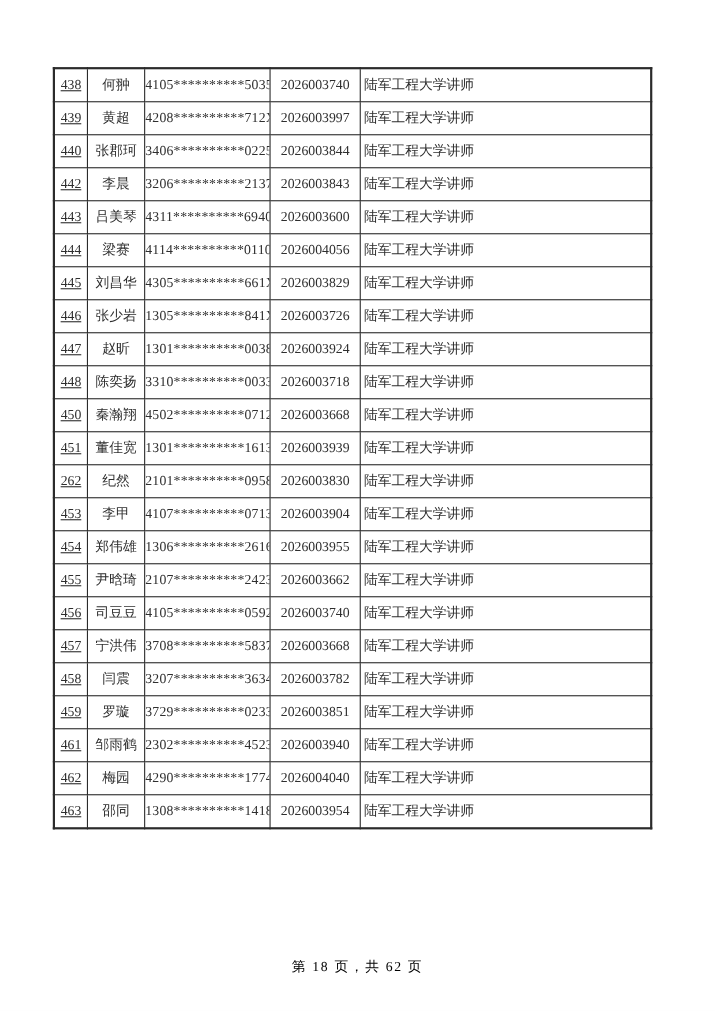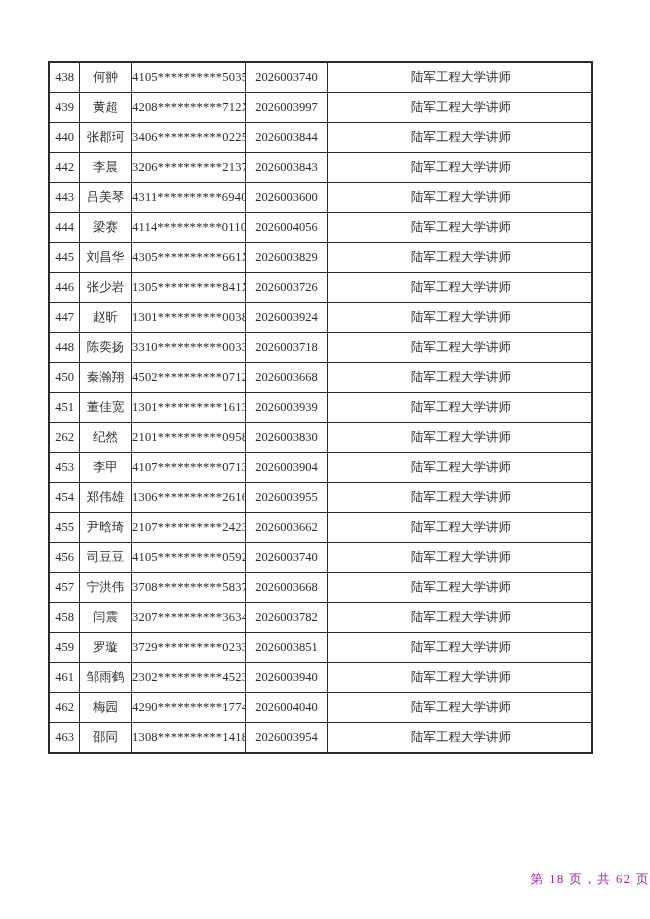--- a/index.html
+++ b/index.html
@@ -29,33 +29,33 @@
     border-bottom-width:1.5px;
     height:29px;
     padding:0;
     font-size:12.5px;
     line-height:29px;
     text-align:center;
     white-space:nowrap;
     overflow:hidden;
     color:#2e2e2e;
   }
-  .roster .c-no{width:29px;}
+  .roster .c-no{width:29px;text-decoration:underline;}
   .roster .c-name{width:51px;text-align:center;}
   .roster .c-id{width:113px;letter-spacing:0.2px;margin-top:36px;}
   .roster .c-reg{width:81px;text-align:center;}
-  .roster .c-pos{width:260px;text-align:center;padding-left:3px;}
+  .roster .c-pos{width:260px;text-align:left;padding-left:3px;}
   .footer{
     position:absolute;
     left:0;top:871px;
     width:650px;
-    text-align:right;
+    text-align:center;
     font-size:12.5px;
     letter-spacing:1.5px;
-    color:#a21caf;
+    color:#000000;
   }
 </style>
 </head>
 <body>
 
 <div class="page">
   <table class="roster">
     <tbody>
         <tr>
     <td class="c-no">438</td>

